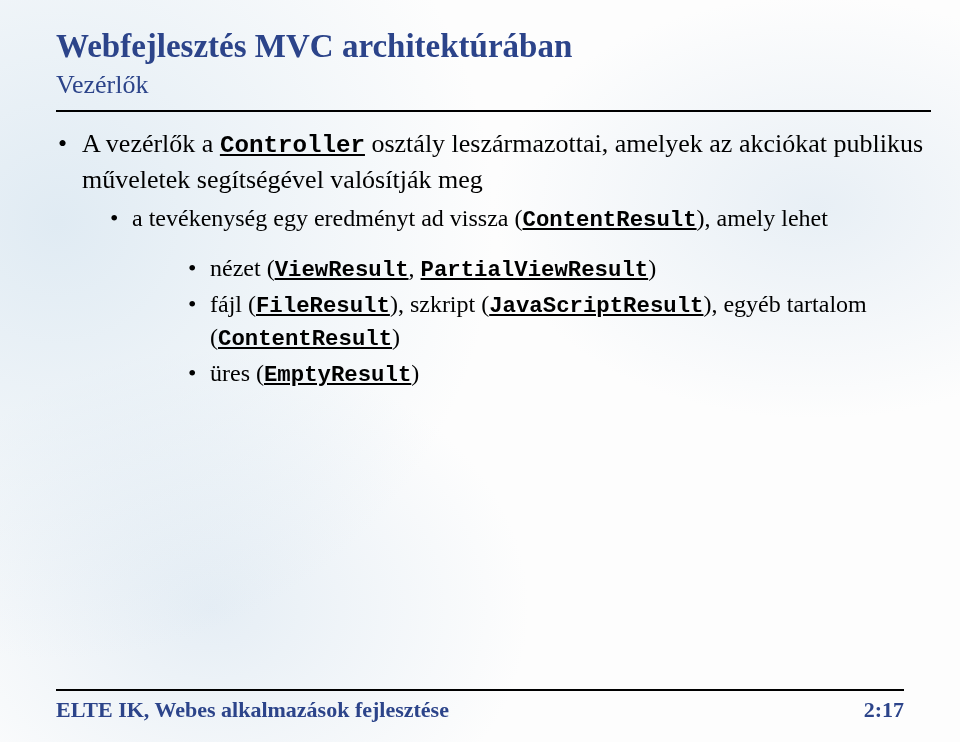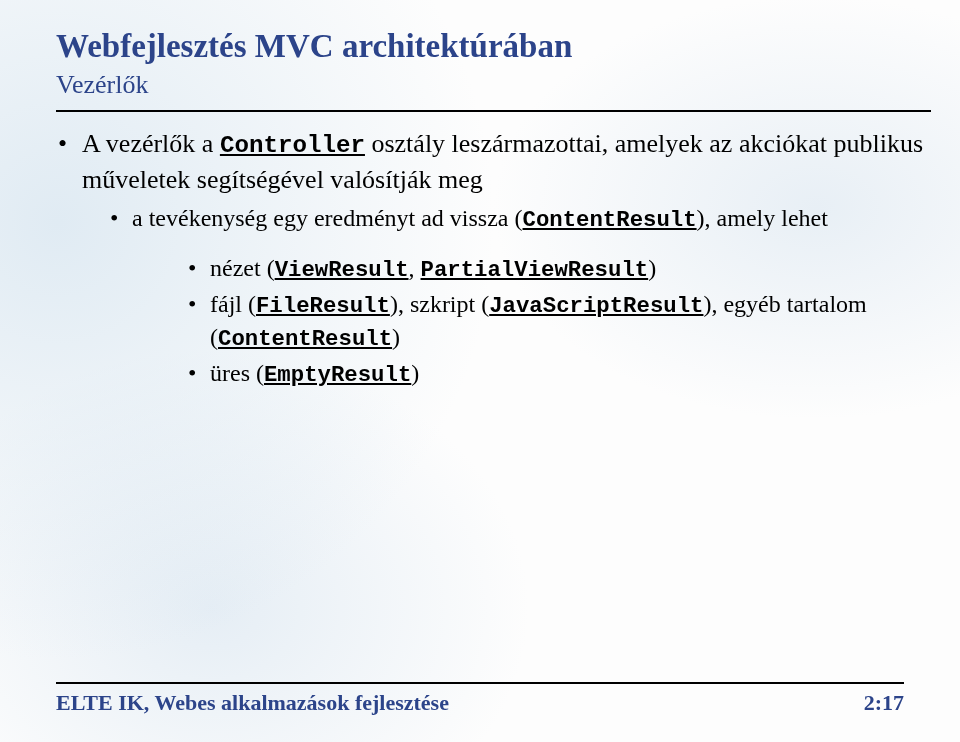--- a/index.html
+++ b/index.html
@@ -97,21 +97,21 @@
   .mono {
     font-family: "Courier New", Courier, monospace;
     font-weight: bold;
     font-size: 0.93em;
     text-decoration: underline;
   }
   .footer {
     position: absolute;
     left: 56px;
     right: 56px;
-    bottom: 26px;
+    bottom: 19px;
   }
   .footer hr {
     border: none;
     border-top: 2px solid #000;
     margin: 0 0 6px 0;
   }
   .footer-row {
     display: flex;
     justify-content: space-between;
     align-items: baseline;

